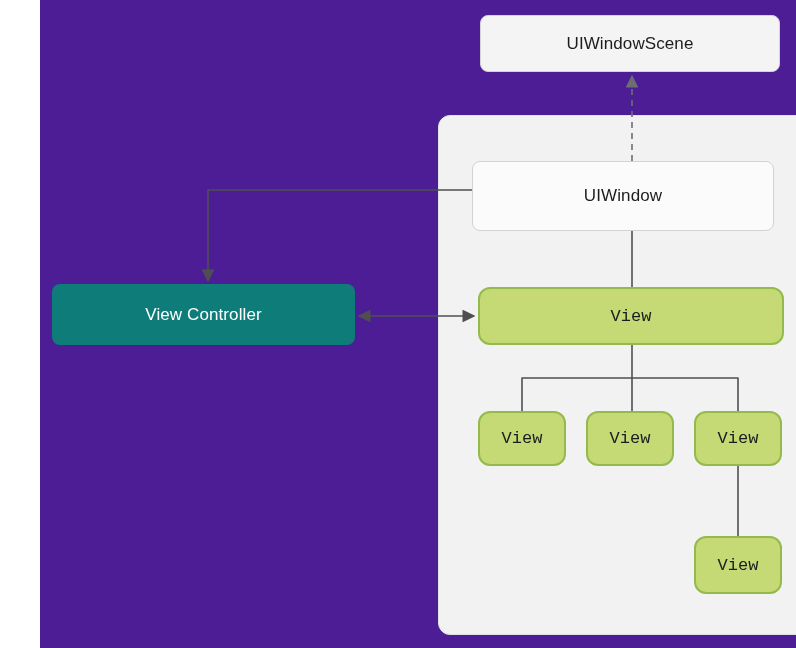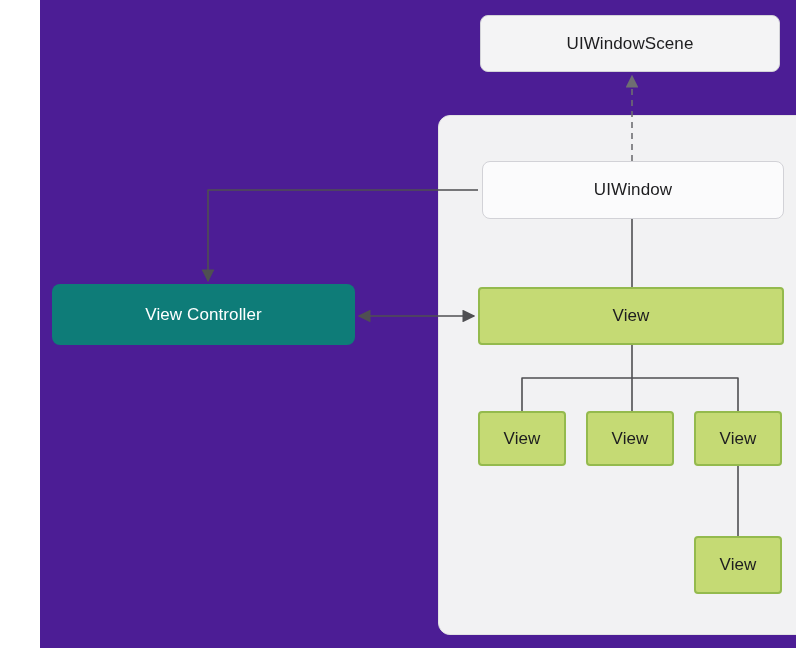--- a/index.html
+++ b/index.html
@@ -49,31 +49,32 @@
   }
 
   .node.light {
     background: #fbfbfc;
     border: 1px solid var(--node-border, #d2d2d7);
   }
 
   .node.green {
     background: var(--view-fill, #c5da74);
     border: 2px solid var(--view-border, #94ba4d);
-    border-radius: 4px;
+    border-radius: 12px;
+    font-family: Liberation Mono, monospace;
   }
 
   .node.teal {
     background: var(--view-controller-fill, #0e7c78);
     color: var(--text-light, #ffffff);
     border: none;
   }
 
   .n-scene  { left: 440px; top: 15px;  width: 300px; height: 57px; }
-  .n-window { left: 442px; top: 161px; width: 302px; height: 58px; }
+  .n-window { left: 432px; top: 161px; width: 302px; height: 70px; }
   .n-vc     { left: 12px;  top: 284px; width: 303px; height: 61px; text-align: center; }
   .n-view   { left: 438px; top: 287px; width: 306px; height: 58px; }
   .n-sub1   { left: 438px; top: 411px; width: 88px;  height: 55px; }
   .n-sub2   { left: 546px; top: 411px; width: 88px;  height: 55px; }
   .n-sub3   { left: 654px; top: 411px; width: 88px;  height: 55px; }
   .n-sub4   { left: 654px; top: 536px; width: 88px;  height: 58px; }
 </style>
 </head>
 <body>
 

